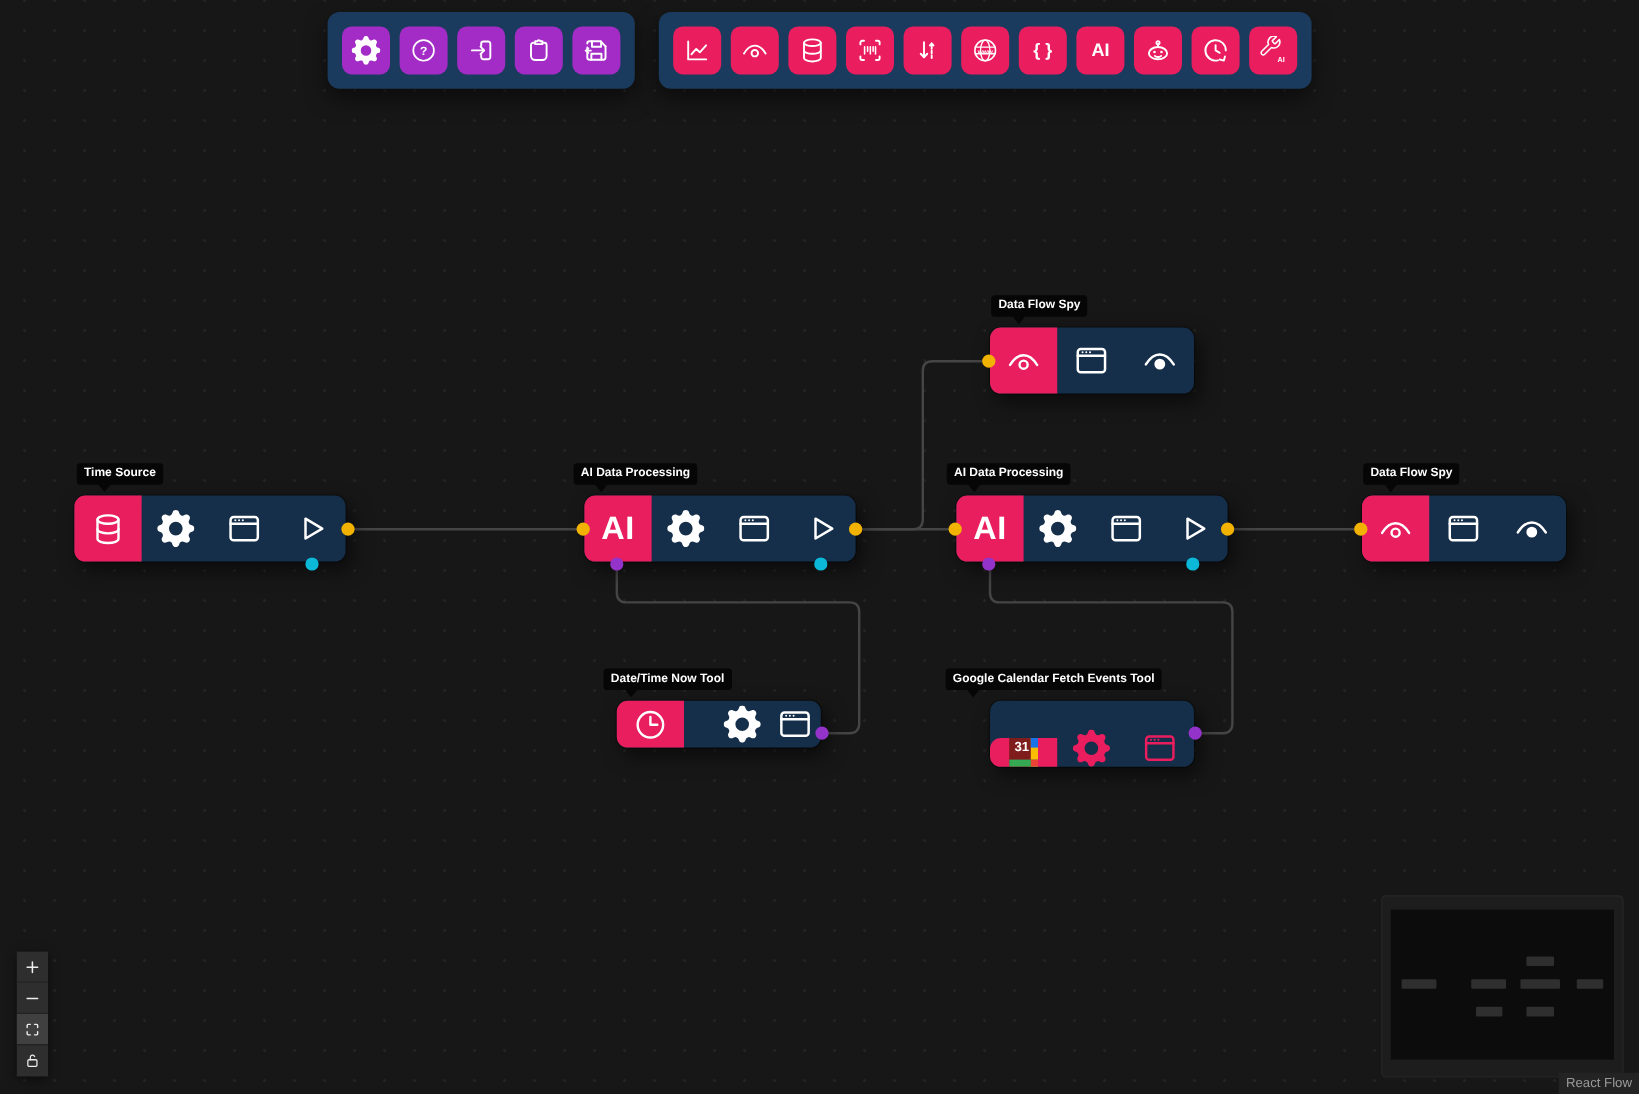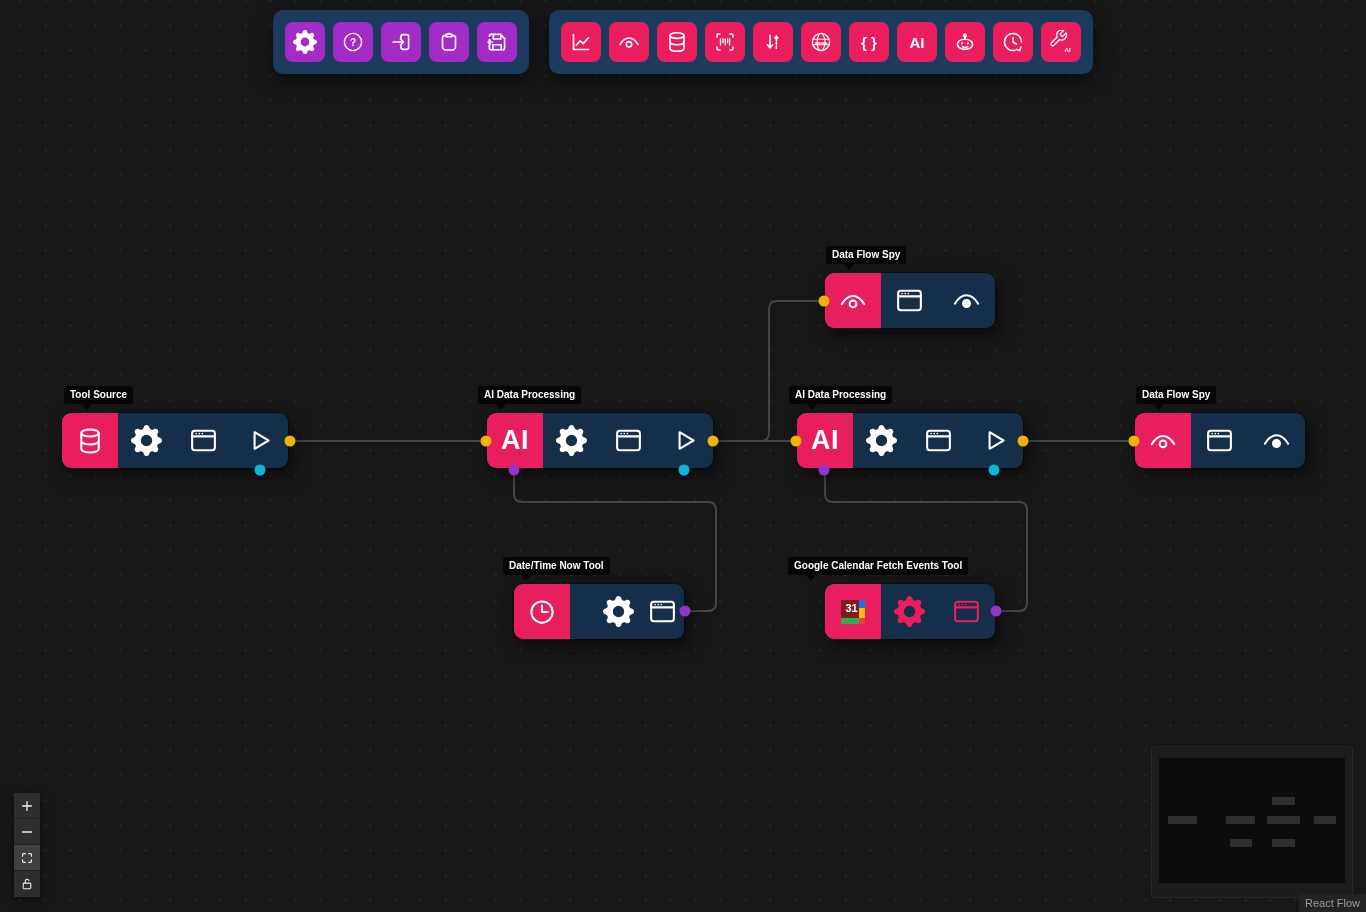--- a/index.html
+++ b/index.html
@@ -68,21 +68,21 @@
   <svg id="edges" width="1366" height="912">
       <path d="M289 441 H487"></path>
       <path d="M713 441 H797"></path>
       <path d="M713 441 H761 Q769 441 769 433 V309 Q769 301 777 301 H825"></path>
       <path d="M1023 441 H1137"></path>
       <path d="M514 471 V494 Q514 502 522 502 H708 Q716 502 716 510 V603 Q716 611 708 611 H684"></path>
       <path d="M825 471 V494 Q825 502 833 502 H1019 Q1027 502 1027 510 V603 Q1027 611 1019 611 H995"></path>
     </svg>
   <div id="nodes">
       <div class="node" style="left: 62px; top: 413px; width: 226px; height: 55px;">
-        <div class="nlabel" style="left: 2px; top: -27px;">Tool Source</div>
+        <div class="nlabel" style="left: 2px; top: -27px;">Time Source</div>
         <div class="accent">
           <svg viewBox="0 0 24 24" fill="none" stroke="currentColor" stroke-width="1.6" stroke-linecap="round" stroke-linejoin="round">
             <ellipse cx="12" cy="5.6" rx="7" ry="2.8"></ellipse>
             <path d="M5 5.6V12c0 1.55 3.13 2.8 7 2.8s7-1.25 7-2.8V5.6"></path>
             <path d="M5 12v6.4c0 1.55 3.13 2.8 7 2.8s7-1.25 7-2.8V12"></path>
           </svg>
         </div>
         <div class="body">
           <div class="nicon" style="color: rgb(255, 255, 255);">
             <svg viewBox="0 0 16 16">
@@ -204,21 +204,21 @@
             </svg>
           </div>
           <div class="nicon" style="color: rgb(255, 255, 255);">
             <svg viewBox="0 0 24 24" fill="none" stroke="currentColor" stroke-width="1.6" stroke-linecap="round" stroke-linejoin="round">
               <path d="M3 14.5C5.6 10.2 8.6 8 12 8s6.4 2.2 9 6.5"></path>
               <circle cx="12" cy="14.3" r="2.7" fill="currentColor"></circle>
             </svg>
           </div>
         </div>
       </div>
-      <div class="node" style="left: 514px; top: 584px; width: 170px; height: 55px; gap: 27px;">
+      <div class="node" style="left: 514px; top: 584px; width: 170px; height: 39px; gap: 27px;">
         <div class="nlabel" style="left: -11px; top: -27px;">Date/Time Now Tool</div>
         <div class="accent">
           <svg viewBox="0 0 24 24" fill="none" stroke="currentColor" stroke-width="1.6" stroke-linecap="round" stroke-linejoin="round">
             <circle cx="12" cy="12" r="8.5"></circle>
             <path d="M12 6.8V12h4.6"></path>
           </svg>
         </div>
         <div class="body">
           <div class="nicon" style="color: rgb(255, 255, 255);">
             <svg viewBox="0 0 16 16">
@@ -229,21 +229,21 @@
             <svg viewBox="0 0 24 24" fill="none" stroke="currentColor" stroke-width="1.6" stroke-linecap="round" stroke-linejoin="round">
               <rect x="3.2" y="4.5" width="17.6" height="15" rx="2"></rect>
               <line x1="3.2" y1="8.8" x2="20.8" y2="8.8"></line>
               <circle cx="6.3" cy="6.6" r="0.65" fill="currentColor" stroke="none"></circle>
               <circle cx="8.7" cy="6.6" r="0.65" fill="currentColor" stroke="none"></circle>
               <circle cx="11.1" cy="6.6" r="0.65" fill="currentColor" stroke="none"></circle>
             </svg>
           </div>
         </div>
       </div>
-      <div class="node" style="left: 825px; top: 584px; width: 170px; height: 55px;">
+      <div class="node" style="left: 825px; top: 584px; width: 170px; height: 55px; align-items: flex-end;">
         <div class="nlabel" style="left: -37px; top: -27px;">Google Calendar Fetch Events Tool</div>
         <div class="accent">
           <div class="gcal">
             <div class="gc-right"></div>
             <div class="gc-tr"></div>
             <div class="gc-bottom"></div>
             <div class="gc-br"></div>
             <span>31</span>
           </div>
         </div>

